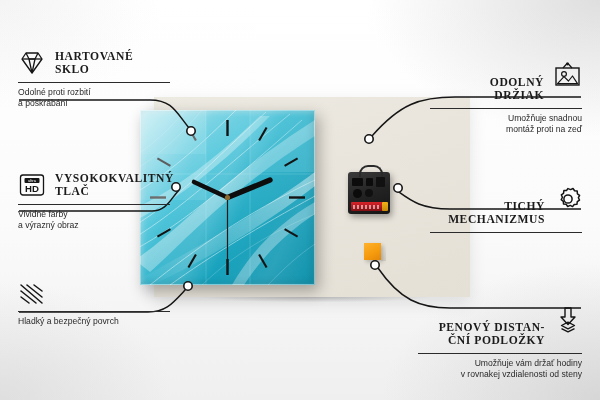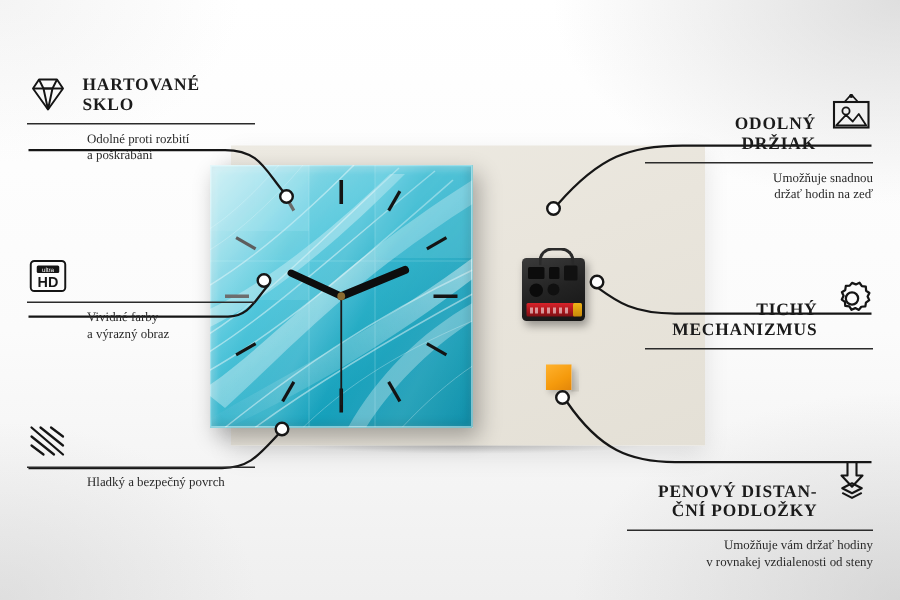--- a/index.html
+++ b/index.html
@@ -101,22 +101,22 @@
   .feat.right .head{justify-content:flex-end;}
   .feat .title{
     font-family:"Liberation Serif", serif;
     font-weight:700;font-size:11.6px;line-height:13.4px;
     letter-spacing:.55px;color:#1b1b1b;text-transform:uppercase;
     white-space:pre-line;
   }
   .feat.right .title{text-align:right;margin-top:28px;}
   .feat .rule{height:1px;background:#2b2b2b;margin:5px 0 4px 0;}
   .feat .desc{
-    font-family:Liberation Serif, serif;
-    font-size:8.6px;line-height:11.2px;color:#2a2a2a;white-space:pre-line;margin-left:40px;
+    font-family:Liberation Sans, sans-serif;
+    font-size:8.6px;line-height:11.2px;color:#2a2a2a;white-space:pre-line;
   }
   .feat.right .desc{text-align:right;}
   .icon{flex:0 0 auto;display:block;}
 </style>
 </head>
 <body>
 
 <div id="stage">
 
   <div class="bg-base"></div>
@@ -267,20 +267,22 @@
   </div>
 
   <div class="feat left" style="left:18px;top:172px;width:152px;">
     <div class="head">
       <svg class="icon" width="28" height="24" viewBox="0 0 28 24">
         <rect x="2.5" y="2" width="23" height="20" rx="2.4" fill="none" stroke="#151515" stroke-width="1.3"></rect>
         <rect x="6.5" y="5" width="15" height="5" rx="1" fill="#151515"></rect>
         <text x="14" y="9.2" font-family="Liberation Sans, sans-serif" font-size="4.2" fill="#ffffff" text-anchor="middle">ultra</text>
         <text x="14" y="19.4" font-family="Liberation Sans, sans-serif" font-weight="bold" font-size="9.6" fill="#151515" text-anchor="middle">HD</text>
       </svg>
+      <div class="title">VYSOKOKVALITNÝ
+TLAČ</div>
     </div>
     <div class="rule"></div>
     <div class="desc">Vividné farby
 a výrazný obraz</div>
   </div>
 
   <div class="feat left" style="left:18px;top:282px;width:152px;">
     <div class="head">
       <svg class="icon" width="28" height="24" viewBox="0 0 28 24">
         <g stroke="#151515" stroke-width="1.5" stroke-linecap="round">
@@ -303,21 +305,21 @@
       <svg class="icon" width="29" height="27" viewBox="0 0 29 27">
         <path d="M14.5,1 L10,6 M14.5,1 L19,6" fill="none" stroke="#151515" stroke-width="1.2"></path>
         <circle cx="14.5" cy="2" r="1.4" fill="#151515"></circle>
         <rect x="3" y="6" width="23" height="17" fill="none" stroke="#151515" stroke-width="1.4"></rect>
         <circle cx="11" cy="12" r="2.4" fill="none" stroke="#151515" stroke-width="1.2"></circle>
         <path d="M4.5,21.6 L11,14.6 L15.5,19 L19.5,14 L24.5,21.6 Z" fill="none" stroke="#151515" stroke-width="1.2" stroke-linejoin="round"></path>
       </svg>
     </div>
     <div class="rule"></div>
     <div class="desc">Umožňuje snadnou
-držať hodin na zeď</div>
+montáž proti na zeď</div>
   </div>
 
   <div class="feat right" style="left:430px;top:172px;width:152px;">
     <div class="head">
       <div class="title">TICHÝ
 MECHANIZMUS</div>
       <svg class="icon" width="28" height="26" viewBox="0 0 28 26">
         <g fill="none" stroke="#151515" stroke-width="1.5" stroke-linejoin="round">
           <path d="M14,2.6 l2.6,1.0 2.4,-1.1 1.6,2.3 2.6,0.3 0.2,2.7 2.2,1.5 -1.2,2.4 1.1,2.4 -2.2,1.6 -0.4,2.6 -2.7,0.2 -1.6,2.1 -2.4,-1.2 -2.5,1.1 -1.5,-2.2 -2.7,-0.4 -0.2,-2.6 -2.1,-1.6 1.2,-2.5 -1.1,-2.4 2.2,-1.5 0.4,-2.7 2.6,-0.2 Z"></path>
           <circle cx="14" cy="13" r="4.1"></circle>

